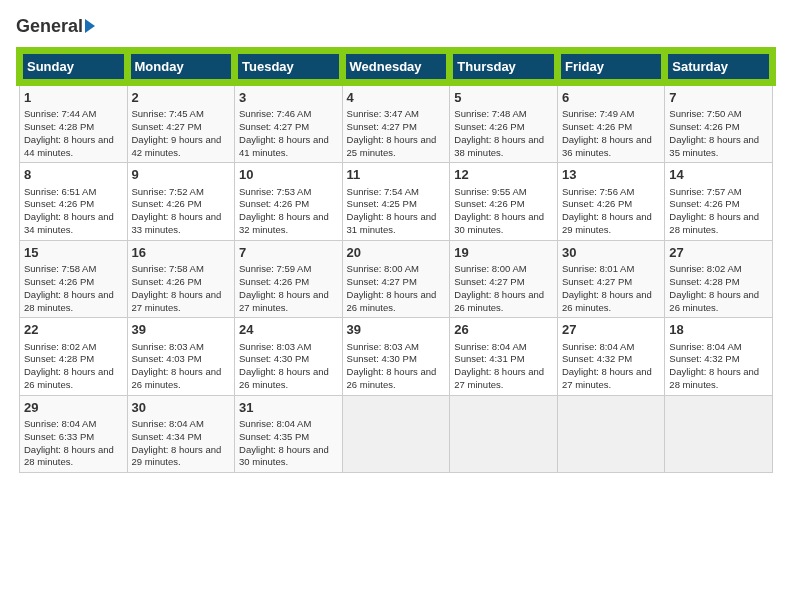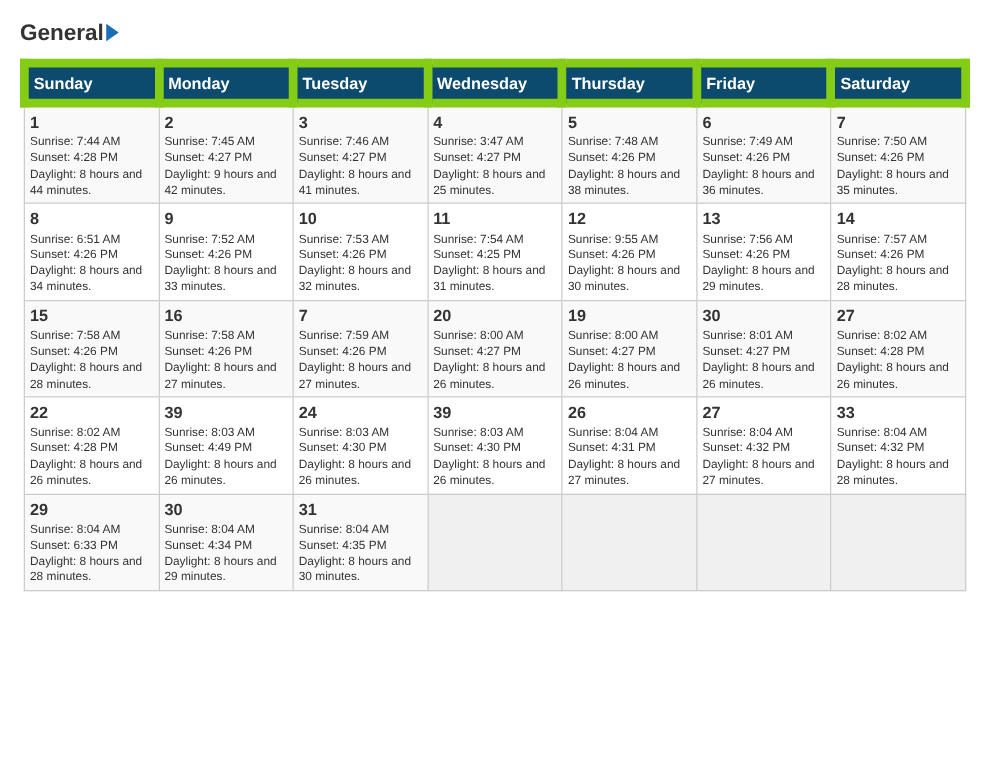--- a/index.html
+++ b/index.html
@@ -322,21 +322,21 @@
         <div class="day-info">
           <span>Sunrise: 8:02 AM</span><br>
           <span>Sunset: 4:28 PM</span><br>
           <span>Daylight: 8 hours and 26 minutes.</span>
         </div>
       </td>
           <td>
         <span class="day-number">39</span>
         <div class="day-info">
           <span>Sunrise: 8:03 AM</span><br>
-          <span>Sunset: 4:49 PM</span><br>
+          <span>Sunset: 4:03 PM</span><br>
           <span>Daylight: 8 hours and 26 minutes.</span>
         </div>
       </td>
           <td>
         <span class="day-number">24</span>
         <div class="day-info">
           <span>Sunrise: 8:03 AM</span><br>
           <span>Sunset: 4:30 PM</span><br>
           <span>Daylight: 8 hours and 26 minutes.</span>
         </div>
@@ -359,21 +359,21 @@
       </td>
           <td>
         <span class="day-number">27</span>
         <div class="day-info">
           <span>Sunrise: 8:04 AM</span><br>
           <span>Sunset: 4:32 PM</span><br>
           <span>Daylight: 8 hours and 27 minutes.</span>
         </div>
       </td>
           <td>
-        <span class="day-number">33</span>
+        <span class="day-number">18</span>
         <div class="day-info">
           <span>Sunrise: 8:04 AM</span><br>
           <span>Sunset: 4:32 PM</span><br>
           <span>Daylight: 8 hours and 28 minutes.</span>
         </div>
       </td>
         </tr>
         <tr>
           <td>
         <span class="day-number">29</span>

